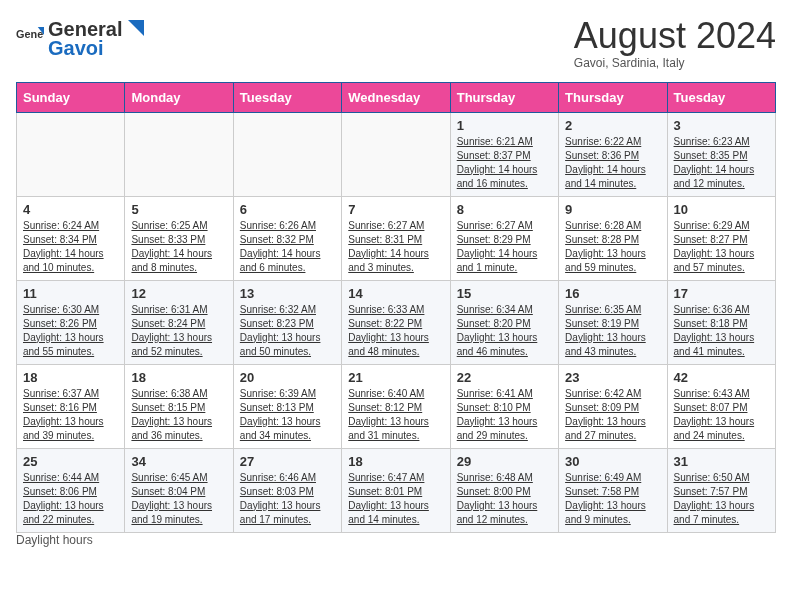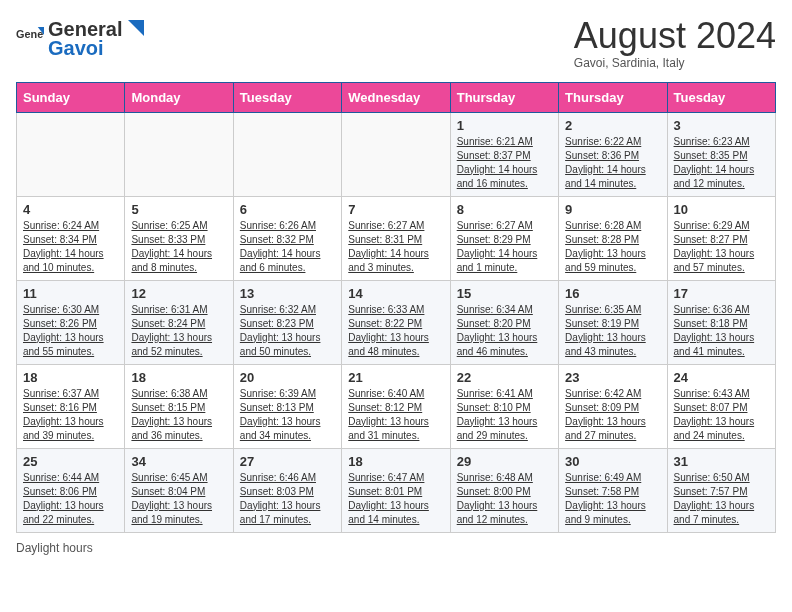--- a/index.html
+++ b/index.html
@@ -80,21 +80,21 @@
     .day-info {
       font-size: 10px;
       color: #333;
       line-height: 1.4;
       text-decoration: underline;
     }
     .empty-cell {
       background: #f9f9f9 !important;
     }
     .footer-note {
-      margin-top: 8px;
+      margin-top: 0;
       font-size: 12px;
       color: #555;
       text-align: left;
     }
   </style>
 </head>
 <body>
 
 <div class="header-area">
   <div class="logo">
@@ -228,21 +228,21 @@
         </td>
         <td>
           <span class="day-number">22</span>
           <div class="day-info">Sunrise: 6:41 AM<br>Sunset: 8:10 PM<br>Daylight: 13 hours and 29 minutes.</div>
         </td>
         <td>
           <span class="day-number">23</span>
           <div class="day-info">Sunrise: 6:42 AM<br>Sunset: 8:09 PM<br>Daylight: 13 hours and 27 minutes.</div>
         </td>
         <td>
-          <span class="day-number">24</span>
+          <span class="day-number">42</span>
           <div class="day-info">Sunrise: 6:43 AM<br>Sunset: 8:07 PM<br>Daylight: 13 hours and 24 minutes.</div>
         </td>
       </tr>
       <tr>
         <td>
           <span class="day-number">25</span>
           <div class="day-info">Sunrise: 6:44 AM<br>Sunset: 8:06 PM<br>Daylight: 13 hours and 22 minutes.</div>
         </td>
         <td>
           <span class="day-number">34</span>

